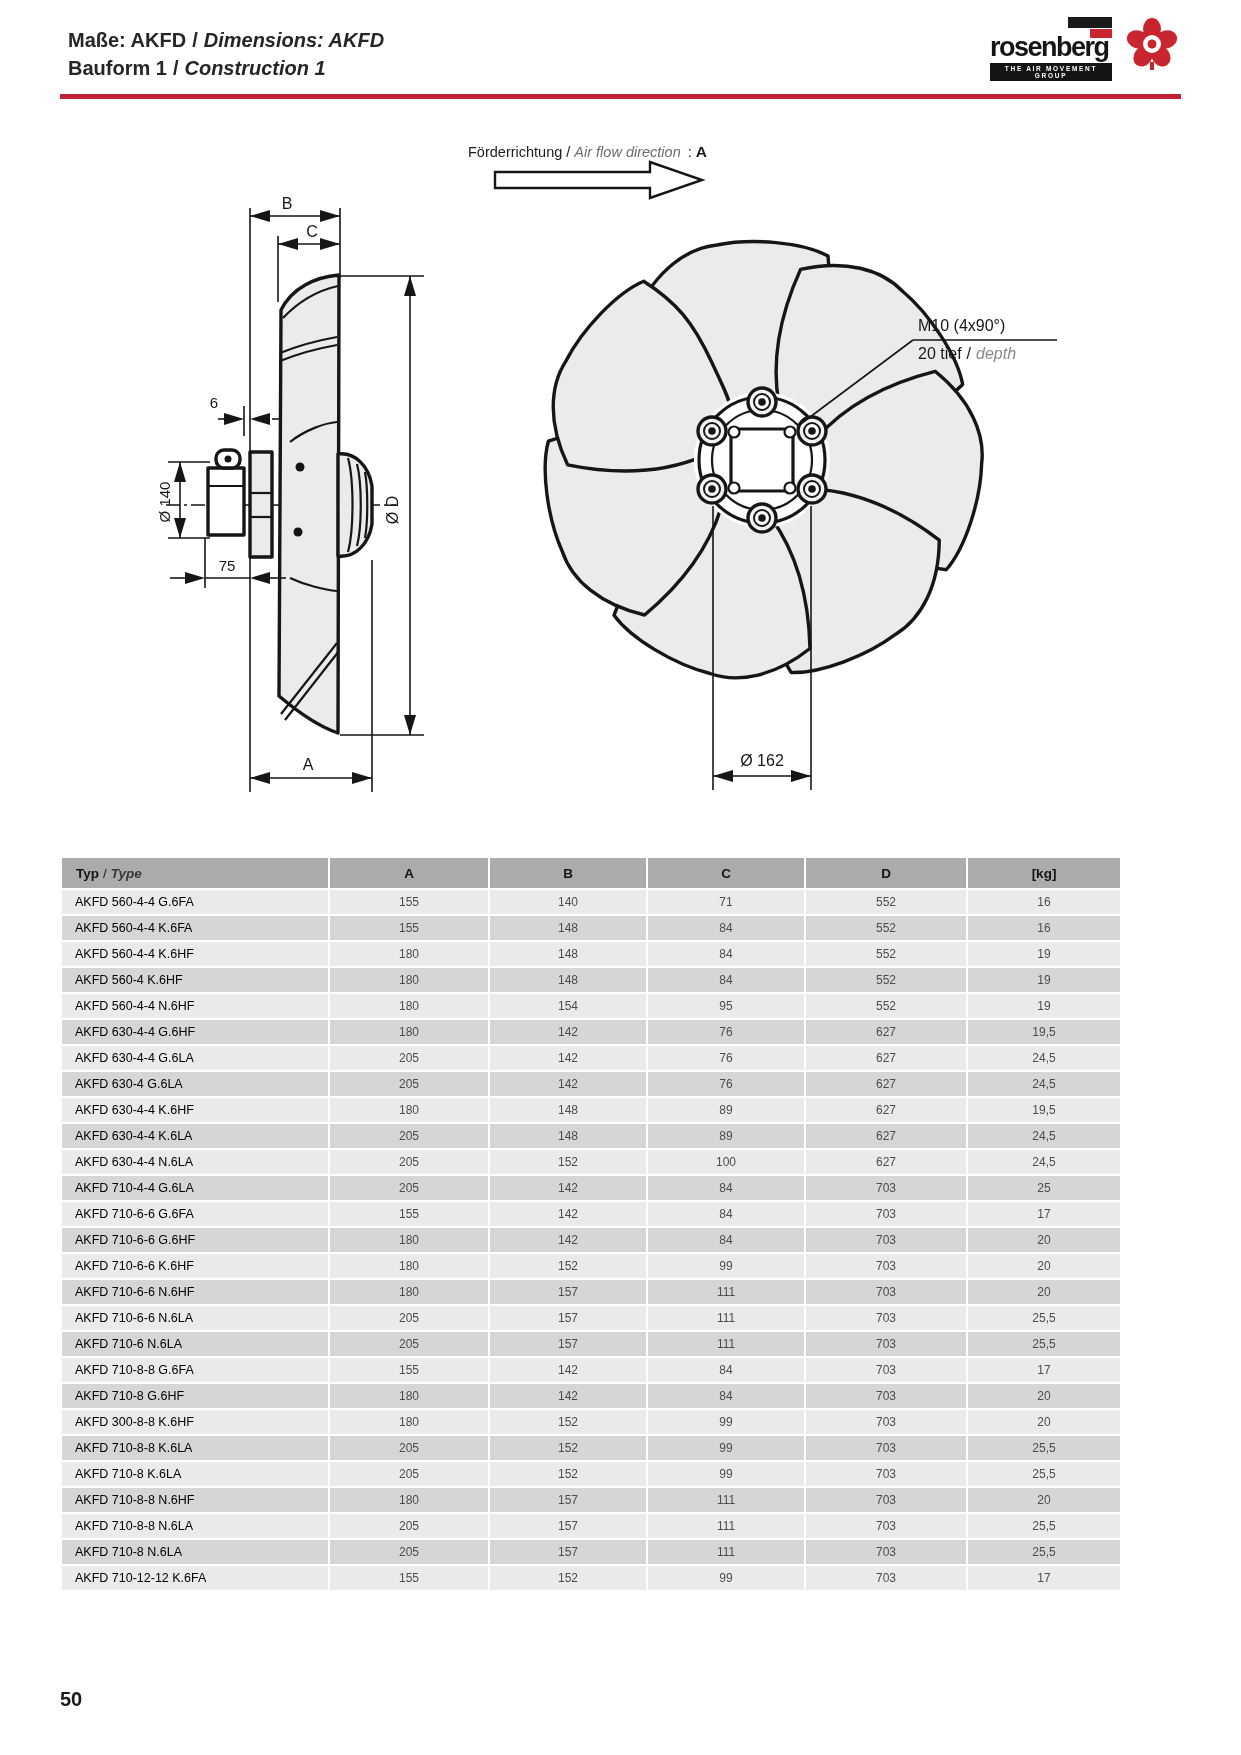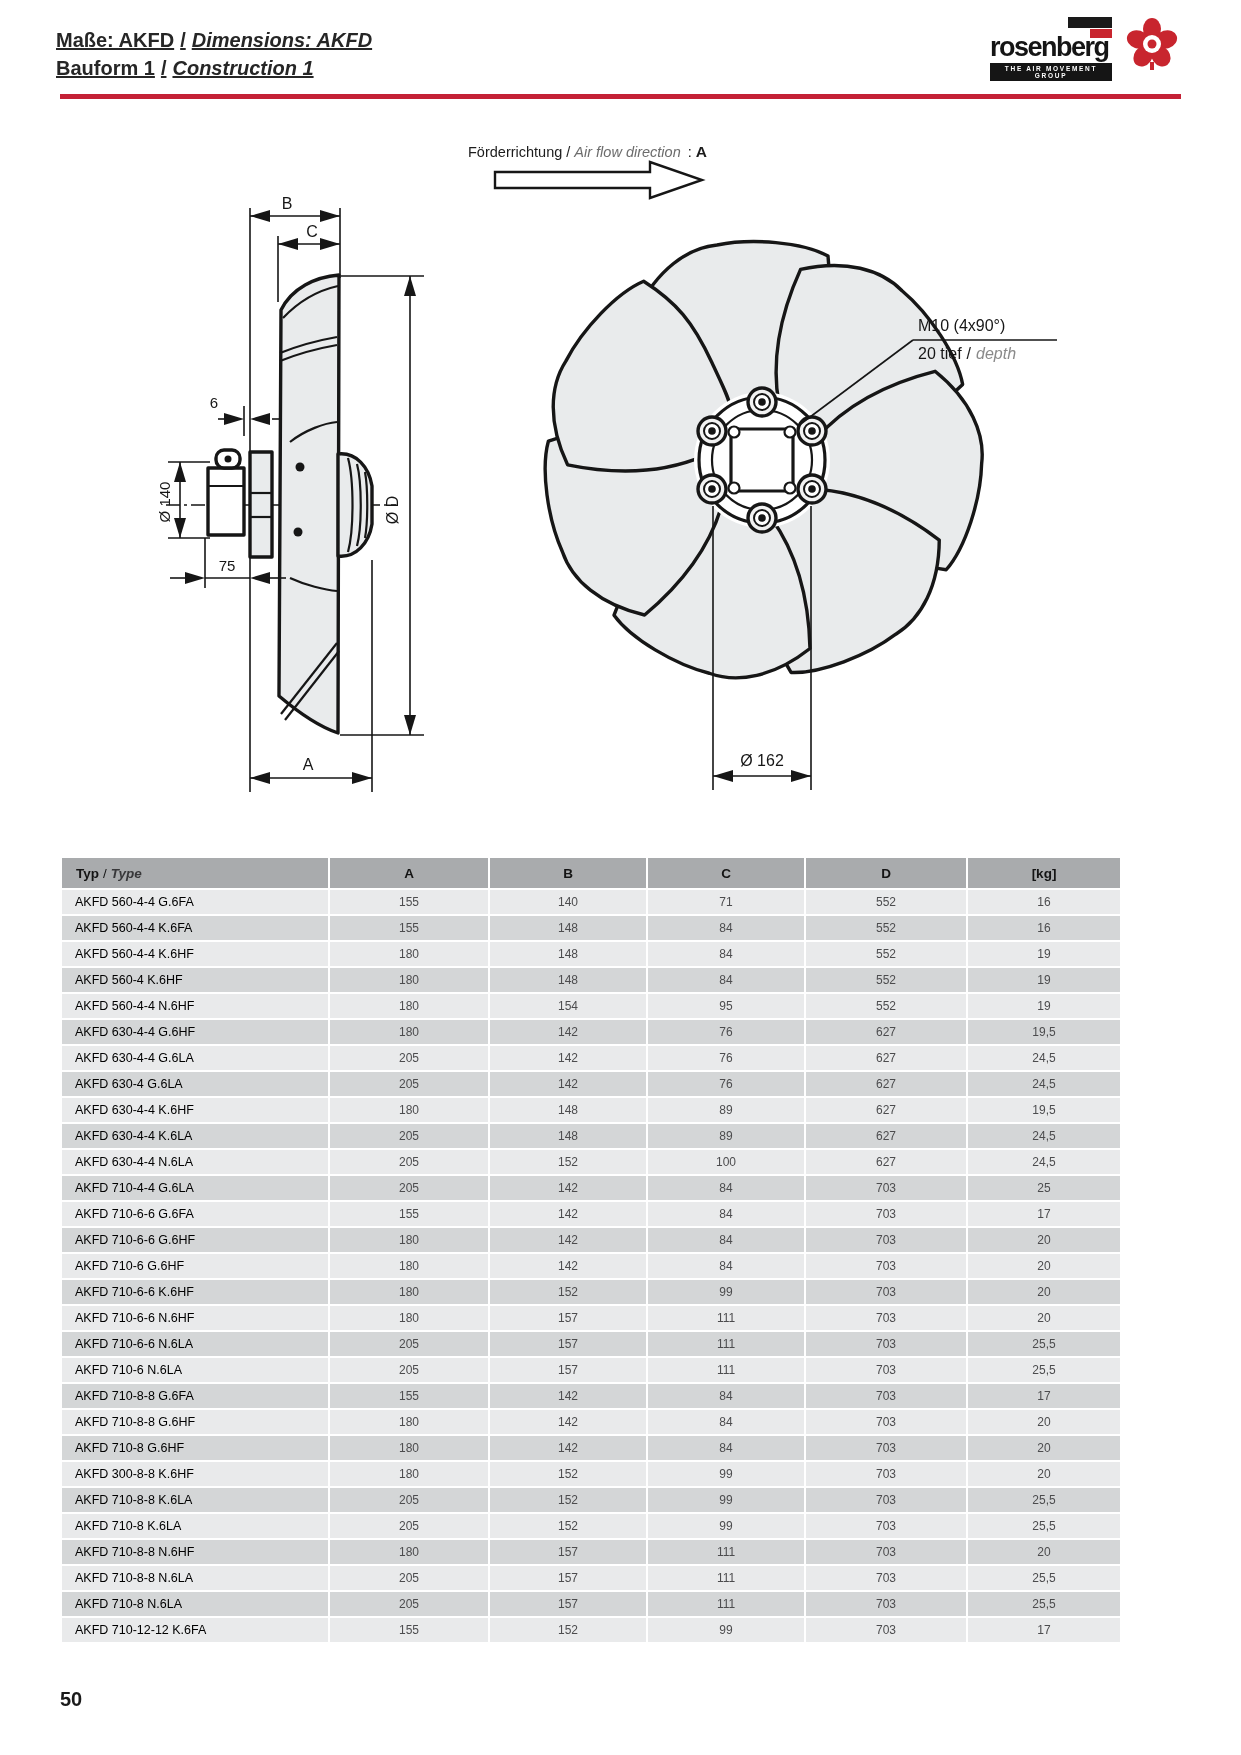--- a/index.html
+++ b/index.html
@@ -2,21 +2,21 @@
 <html><head>
 <meta charset="utf-8">
 <style>
   * { margin:0; padding:0; box-sizing:border-box; }
   html,body { background:#fff; }
   body {
     width:1241px; height:1755px; position:relative;
     font-family:"Liberation Sans", sans-serif; color:#1a1a1a; overflow:hidden;
   }
   
-  .titles { position:absolute; left:56px; top:26px; font-size:20px; line-height:28px; font-weight:bold; color:#262626;text-decoration:underline; }
+  .titles { position:absolute; left:68px; top:26px; font-size:20px; line-height:28px; font-weight:bold; color:#262626; }
   .titles .it { font-style:italic; }
   .titles .sep { margin:0 6px; }
   .red-rule { position:absolute; left:60px; top:94px; width:1121px; height:5px; background:#c42136; }
 
   
   .logo { position:absolute; left:940px; top:16px; width:190px; height:60px;margin-left:48px; }
   .logo .brand { position:absolute; left:2px; top:16px; font-size:27px; font-weight:bold; letter-spacing:-1.5px; color:#151515; }
   .logo .bar { position:absolute; left:2px; top:47px; width:122px; background:#151515; color:#fff; font-size:6.5px; font-weight:bold; letter-spacing:1.7px; text-align:center; padding:2px 1px; }
   .logo .badge-dark { position:absolute; left:80px; top:1px; width:44px; height:11px; background:#1a1a1a; }
   .logo .badge-red { position:absolute; left:102px; top:13px; width:22px; height:9px; background:#c8252e; }
@@ -394,28 +394,20 @@
     </tr>
       <tr>
       <td class="type">AKFD 710-6-6 G.6HF</td>
       <td>180</td>
       <td>142</td>
       <td>84</td>
       <td>703</td>
       <td>20</td>
     </tr>
       <tr>
-      <td class="type">AKFD 710-6 G.6HF</td>
-      <td>180</td>
-      <td>142</td>
-      <td>84</td>
-      <td>703</td>
-      <td>20</td>
-    </tr>
-      <tr>
       <td class="type">AKFD 710-6-6 K.6HF</td>
       <td>180</td>
       <td>152</td>
       <td>99</td>
       <td>703</td>
       <td>20</td>
     </tr>
       <tr>
       <td class="type">AKFD 710-6-6 N.6HF</td>
       <td>180</td>
@@ -440,28 +432,20 @@
       <td>703</td>
       <td>25,5</td>
     </tr>
       <tr>
       <td class="type">AKFD 710-8-8 G.6FA</td>
       <td>155</td>
       <td>142</td>
       <td>84</td>
       <td>703</td>
       <td>17</td>
-    </tr>
-      <tr>
-      <td class="type">AKFD 710-8-8 G.6HF</td>
-      <td>180</td>
-      <td>142</td>
-      <td>84</td>
-      <td>703</td>
-      <td>20</td>
     </tr>
       <tr>
       <td class="type">AKFD 710-8 G.6HF</td>
       <td>180</td>
       <td>142</td>
       <td>84</td>
       <td>703</td>
       <td>20</td>
     </tr>
       <tr>

